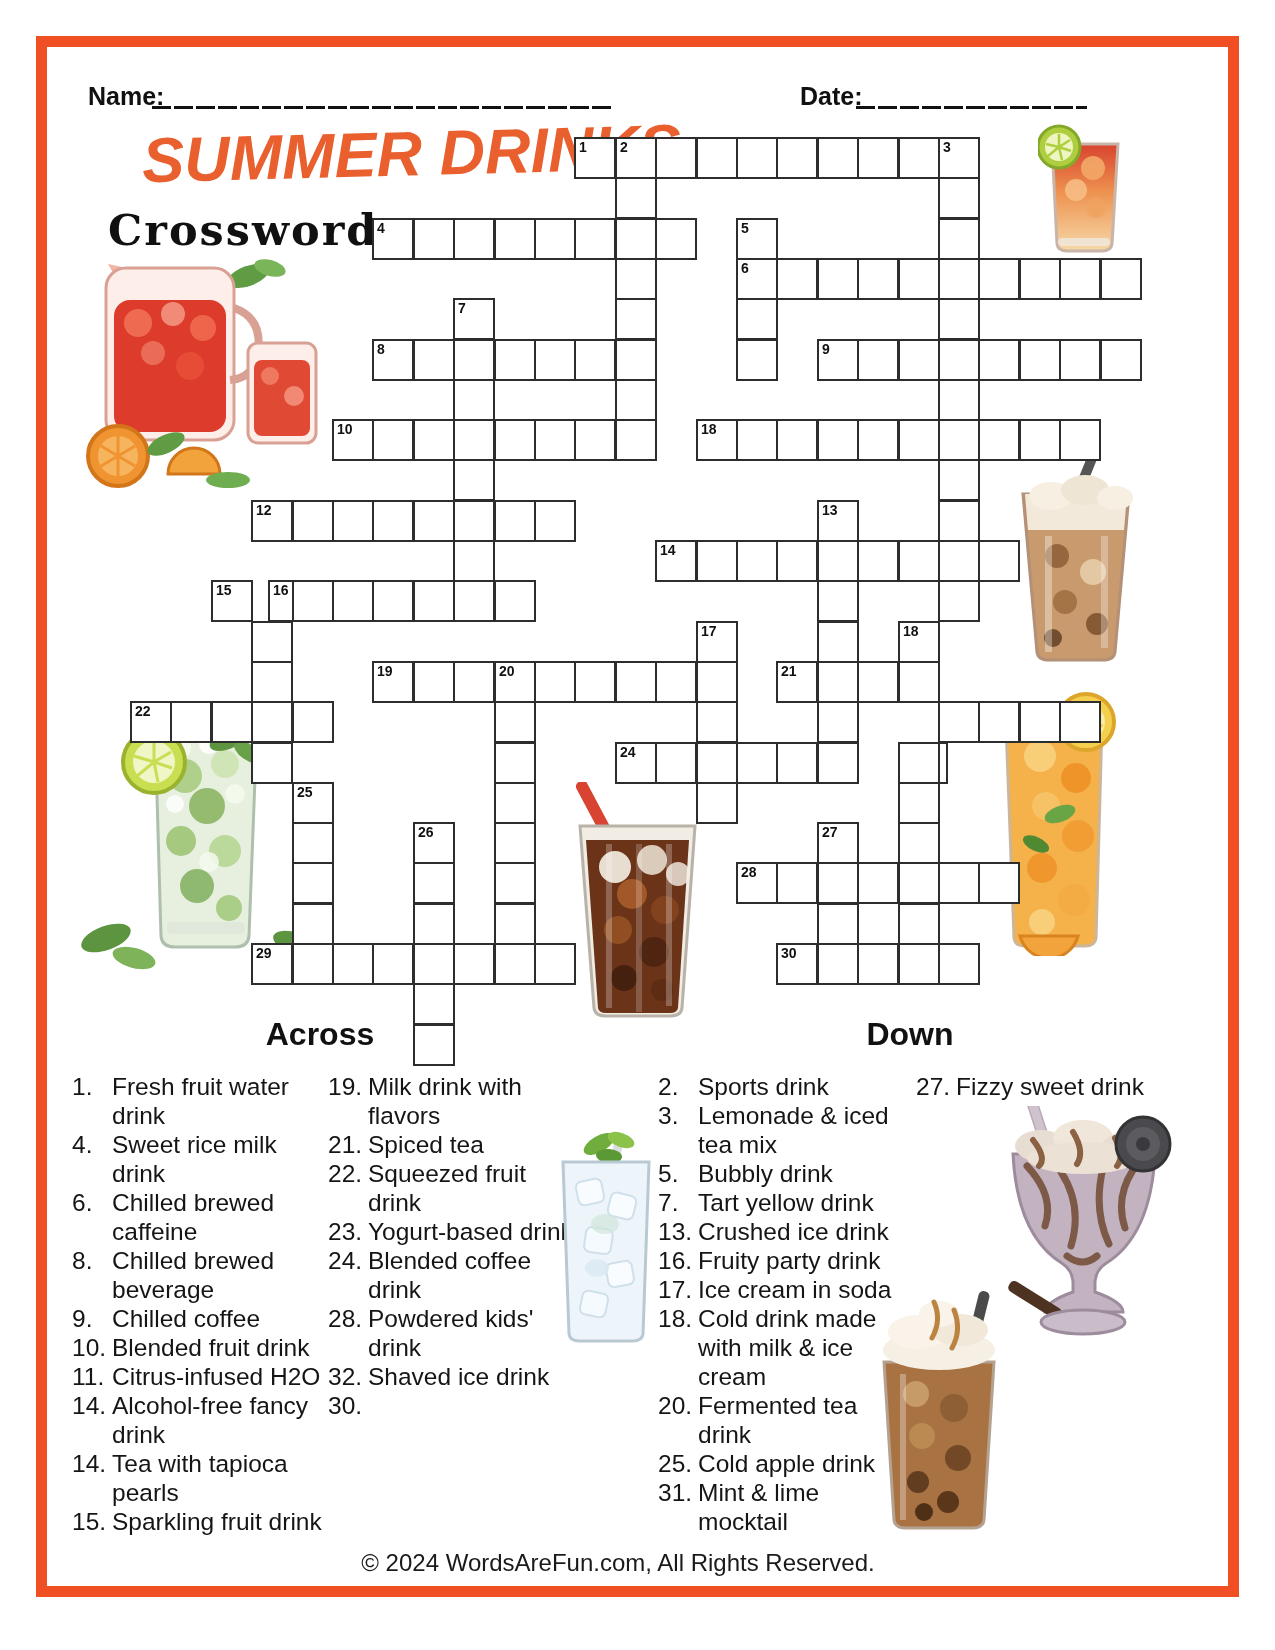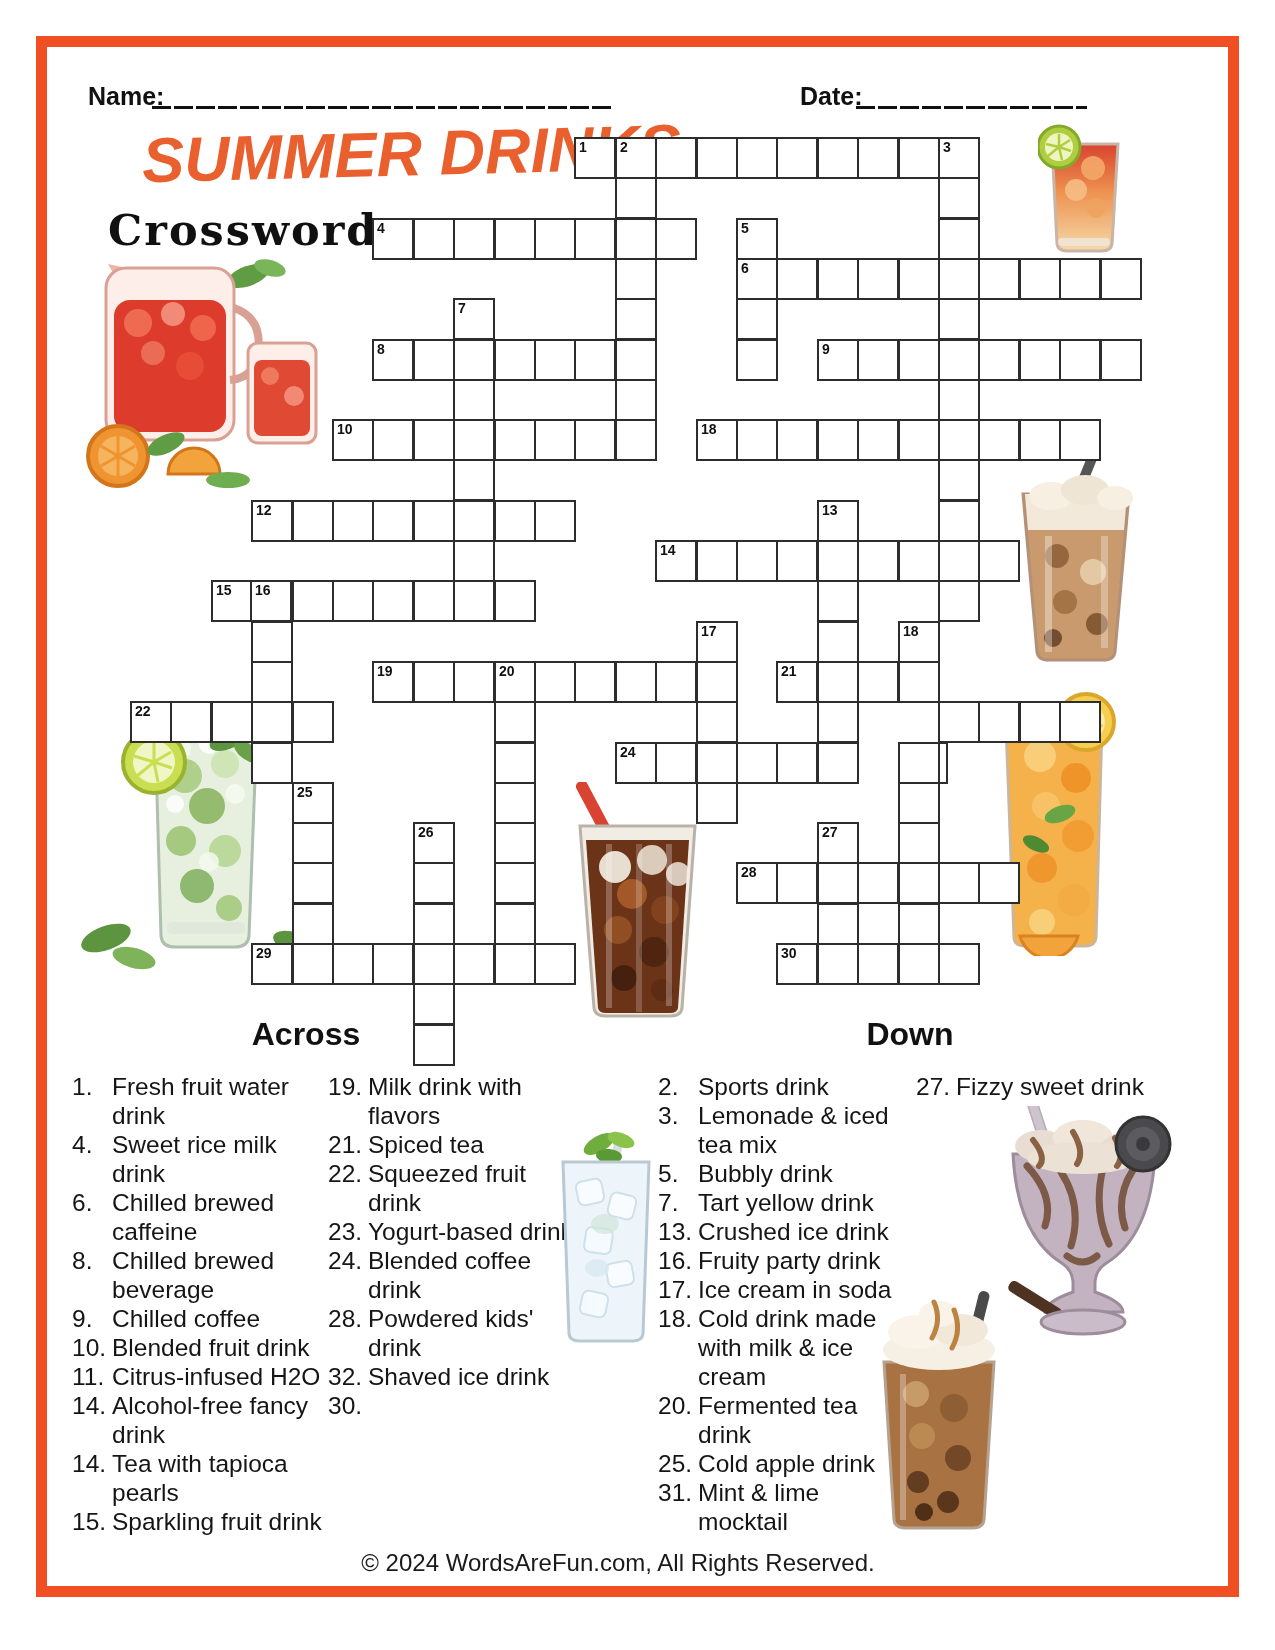--- a/index.html
+++ b/index.html
@@ -361,21 +361,21 @@
     </div>
     <div class="cell" style="left: 696px; top: 540px;"></div>
     <div class="cell" style="left: 736px; top: 540px;"></div>
     <div class="cell" style="left: 776px; top: 540px;"></div>
     <div class="cell" style="left: 857px; top: 540px;"></div>
     <div class="cell" style="left: 898px; top: 540px;"></div>
     <div class="cell" style="left: 978px; top: 540px;"></div>
     <div class="cell" style="left: 211px; top: 580px;">
       <span class="cellnum">15</span>
     </div>
-    <div class="cell" style="left: 250px; top: 580px;">
+    <div class="cell" style="left: 268px; top: 580px;">
       <span class="cellnum">16</span>
     </div>
     <div class="cell" style="left: 292px; top: 580px;"></div>
     <div class="cell" style="left: 332px; top: 580px;"></div>
     <div class="cell" style="left: 372px; top: 580px;"></div>
     <div class="cell" style="left: 413px; top: 580px;"></div>
     <div class="cell" style="left: 494px; top: 580px;"></div>
     <div class="cell" style="left: 251px; top: 621px;"></div>
     <div class="cell" style="left: 251px; top: 661px;"></div>
     <div class="cell" style="left: 251px; top: 701px;"></div>
@@ -474,21 +474,21 @@
     <div class="cell" style="left: 372px; top: 943px;"></div>
     <div class="cell" style="left: 453px; top: 943px;"></div>
     <div class="cell" style="left: 534px; top: 943px;"></div>
     <div class="cell" style="left: 776px; top: 943px;">
       <span class="cellnum">30</span>
     </div>
     <div class="cell" style="left: 857px; top: 943px;"></div>
     <div class="cell" style="left: 938px; top: 943px;"></div>
   </div>
 
-<div class="abs clue-heading" style="left:186px;top:1016px;width:240px;">Across</div>
+<div class="abs clue-heading" style="left:200px;top:1016px;width:240px;">Across</div>
 <div class="abs clue-heading" style="left:790px;top:1016px;width:240px;">Down</div>
 
 <div id="across-col1" class="abs clue-col" style="left:72px;top:1072px;width:256px;">
     <div class="clue">
       <span class="cnum">1.</span>
       <span class="ctext">Fresh fruit water<br>drink</span>
     </div>
     <div class="clue">
       <span class="cnum">4.</span>
       <span class="ctext">Sweet rice milk<br>drink</span>

